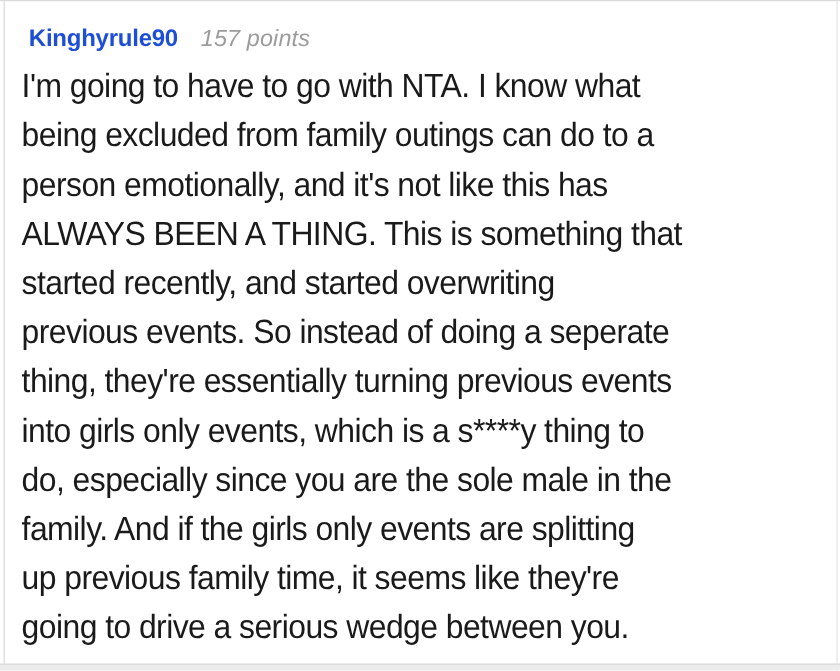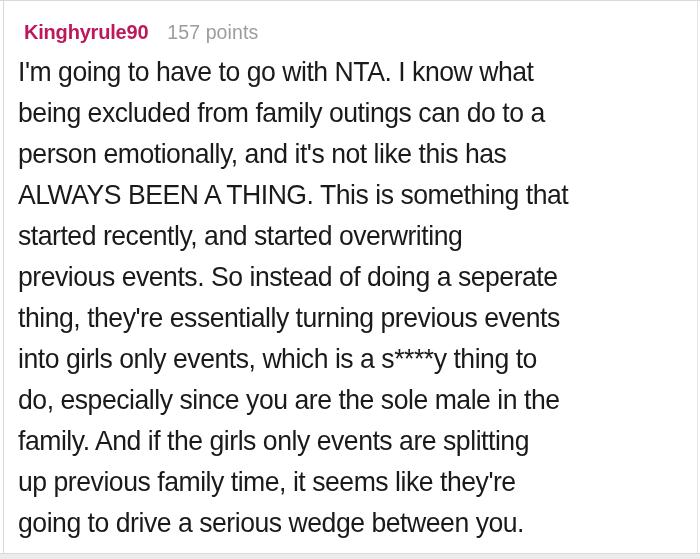--- a/index.html
+++ b/index.html
@@ -42,31 +42,32 @@
 
   .comment-header {
     position: absolute;
     top: 21px; left: 24px;
     display: flex;
     align-items: baseline;
     gap: 19px;
     white-space: nowrap;
   }
   .author {
-    color: #be185d;
+    color: #1d4ed8;
     font-weight: bold;
     font-size: 20px;
     letter-spacing: -0.2px;
     text-decoration: none;
     cursor: pointer;
   }
   .meta {
     color: #9c9c9c;
     font-size: 19.5px;
     letter-spacing: 0.1px;
+    font-style: italic;
   }
 
   .comment-body {
     position: absolute;
     top: 51px; left: 18px;
     color: #1a1a1a;
     font-size: 28px;
     line-height: 41px;
     letter-spacing: -0.5px;
     transform: scaleX(0.95);

